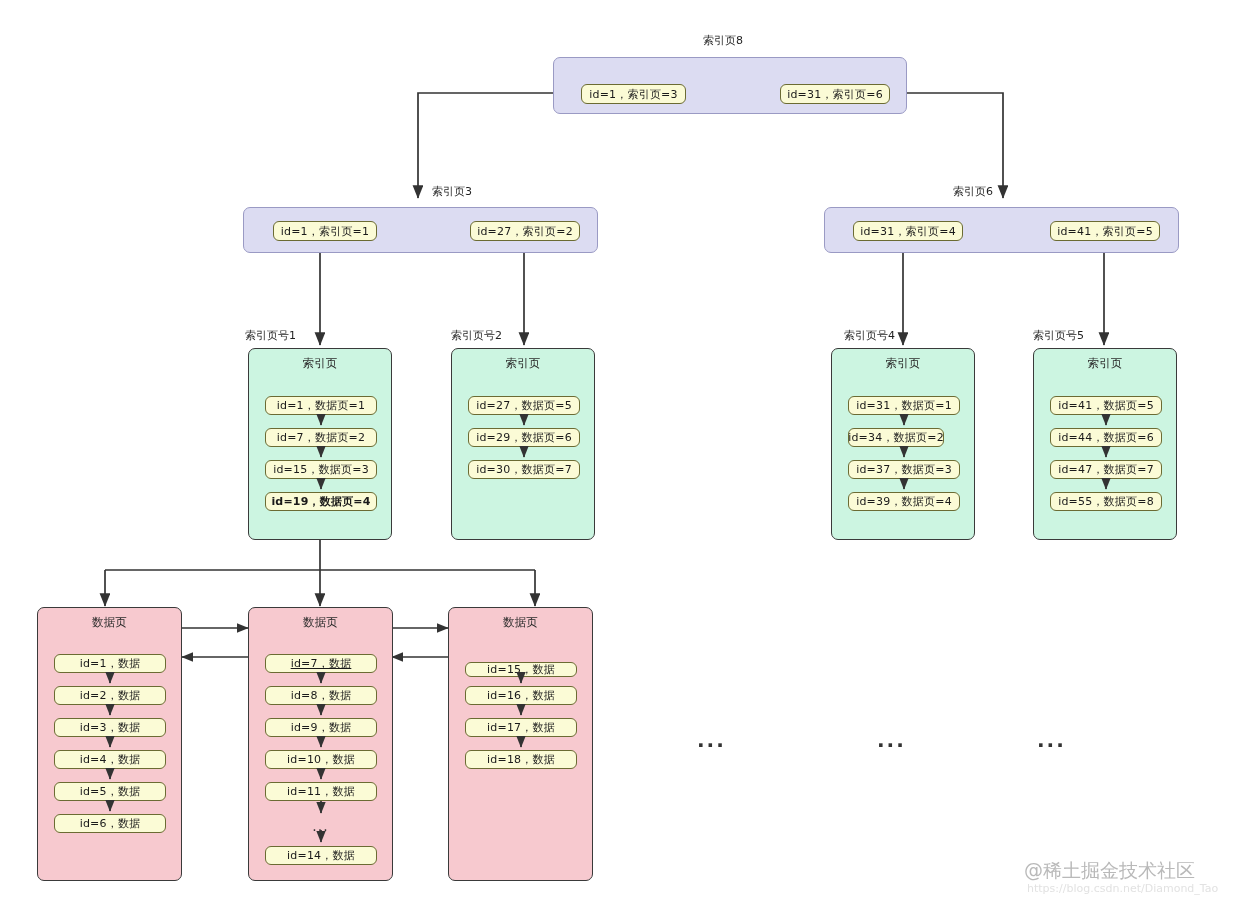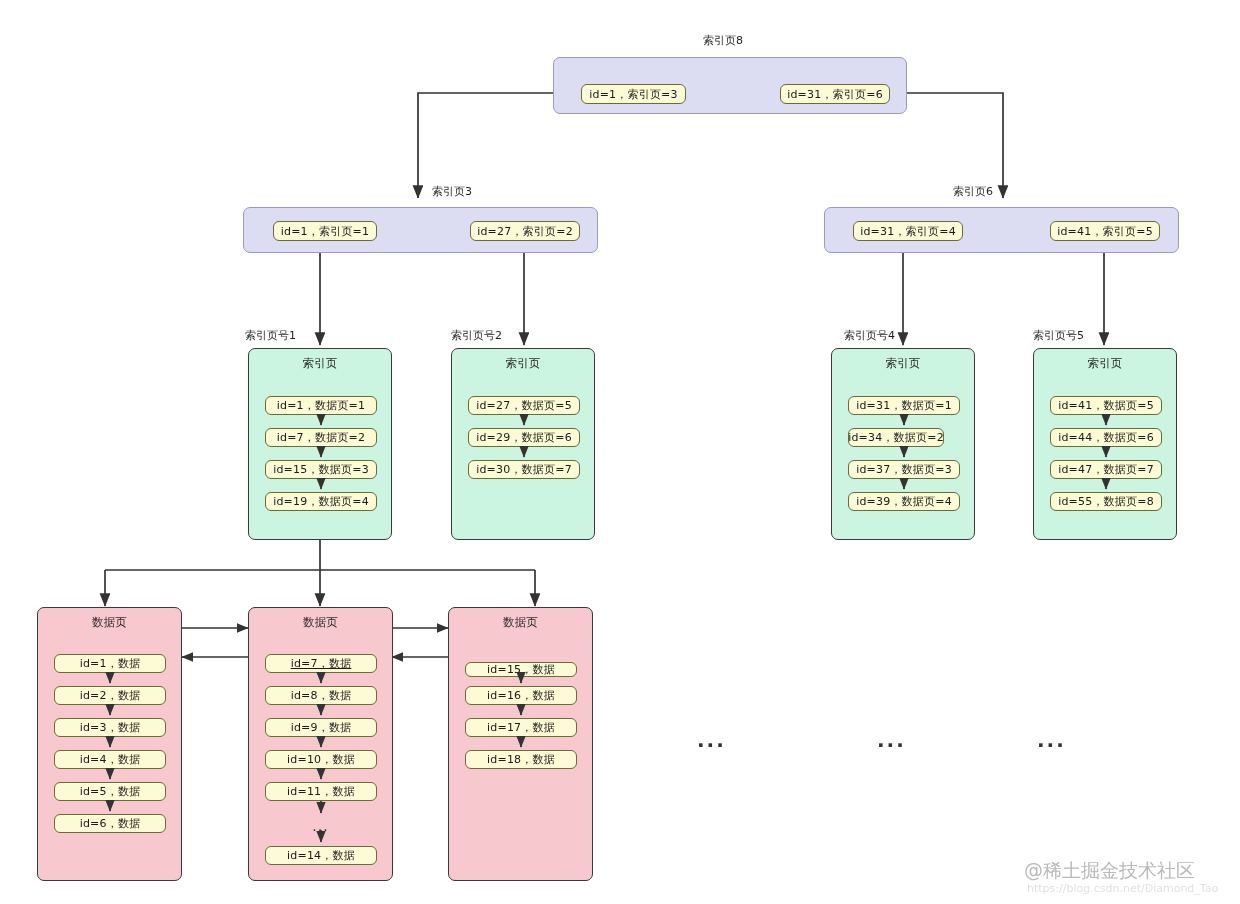--- a/index.html
+++ b/index.html
@@ -155,21 +155,21 @@
     <div class="pill" style="left:28px; top:13px; width:110px; height:20px;">id=31，索引页=4</div>
     <div class="pill" style="left:225px; top:13px; width:110px; height:20px;">id=41，索引页=5</div>
   </div>
 
   <div class="caption" style="left:245px; top:328px;">索引页号1</div>
   <div class="node idx-leaf" style="left:248px; top:348px; width:144px; height:192px;">
     <div class="node-title">索引页</div>
     <div class="pill" style="left:16px; top:47px; width:112px; height:19px;">id=1，数据页=1</div>
     <div class="pill" style="left:16px; top:79px; width:112px; height:19px;">id=7，数据页=2</div>
     <div class="pill" style="left:16px; top:111px; width:112px; height:19px;">id=15，数据页=3</div>
-    <div class="pill" style="left:16px; top:143px; width:112px; height:19px;">id=19，数据页=4</div>
+    <div class="pill" style="left:16px; top:143px; width:112px; height:19px;font-weight:bold;">id=19，数据页=4</div>
     <svg style="position:absolute;left:0;top:0;width:144px;height:192px;">
       <g stroke="#333333" stroke-width="1.7" fill="none">
         <path d="M72,66 L72,76" marker-end="url(#arrowsm)"></path>
         <path d="M72,98 L72,108" marker-end="url(#arrowsm)"></path>
         <path d="M72,130 L72,140" marker-end="url(#arrowsm)"></path>
       </g>
     </svg>
   </div>
 
   <div class="caption" style="left:451px; top:328px;">索引页号2</div>

